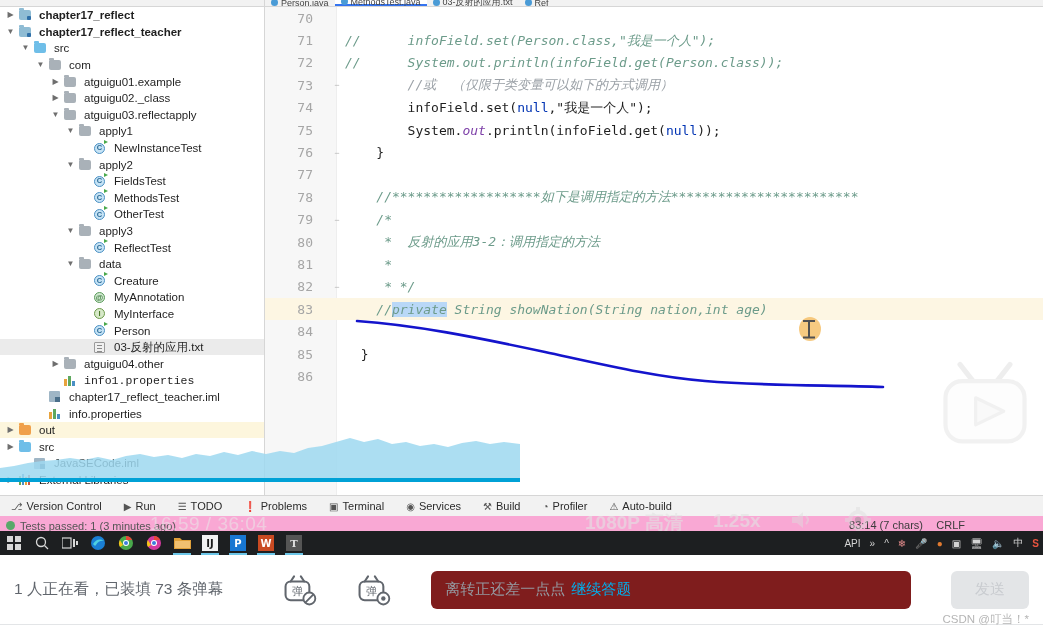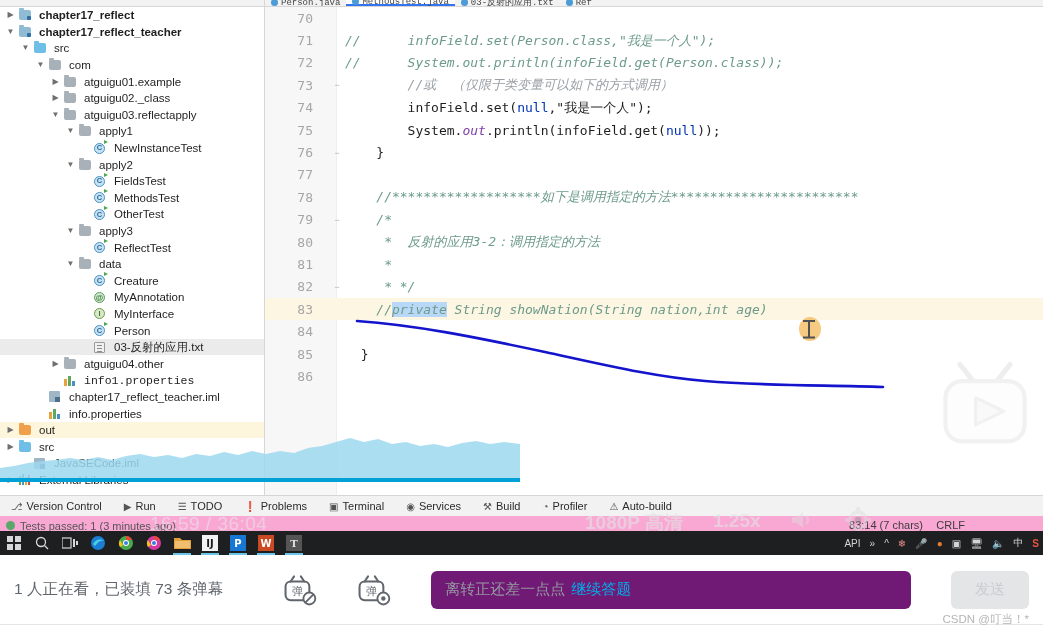--- a/index.html
+++ b/index.html
@@ -19,21 +19,21 @@
 
   
   .ide { position: absolute; left: 0; top: 0; width: 1043px; height: 495px; background:#fff; }
 
   
   .tabstrip {
     position: absolute; left: 265px; top: 0; width: 778px; height: 7px;
     background: #f2f2f2; border-bottom: 1px solid #d6d6d6;
     display: flex; align-items: flex-end; overflow: hidden;
   }
-  .tab { height: 7px; padding: 0 6px; font-size: 9px; color:#444; display:flex; align-items:center; gap:3px; white-space:nowrap;font-family:Liberation Mono, monospace;}
+  .tab { height: 7px; padding: 0 6px; font-size: 9px; color:#444; display:flex; align-items:center; gap:3px; white-space:nowrap;}
   .tab.active { border-bottom: 2px solid #3574f0; background:#fff; }
   .tab .dot { width:7px; height:7px; border-radius:50%; background:#4a9bd6; display:inline-block; flex:none;}
 
   
   .project-panel {
     position: absolute; left: 0; top: 0; width: 265px; height: 495px;
     background:#ffffff; border-right:1px solid #d6d6d6; overflow:hidden;
   }
   .panel-header {
     height: 7px; background:#f2f2f2; border-bottom:1px solid #d6d6d6;
@@ -190,21 +190,21 @@
   
   .danmaku-bar {
     position:absolute; left:0; top:555px; width:1043px; height:70px;
     background:#ffffff; display:flex; align-items:center; padding:0 14px;
     border-bottom:1px solid #e3e5e7;
     gap:32px;
   }
   .viewers { font-size:15.5px; color:#61666d; white-space:nowrap; margin-right:28px; }
   .dm-icon { width:34px; height:34px; margin-right:8px; flex:none; }
   .dm-input {
-    flex:1; height:38px; background:#701a75; border-radius:6px; display:flex; align-items:center;
+    flex:1; height:38px; background:#7f1d1d; border-radius:6px; display:flex; align-items:center;
     padding:0 14px; font-size:15px; color:#9499a0; gap:6px;
   }
   .dm-input .link { color:#00aeec; }
   .dm-send {
     width:78px; height:38px; background:#e3e5e7; border-radius:6px; margin-left:8px;
     display:flex; align-items:center; justify-content:center; font-size:15px; color:#c9ccd0;
     overflow:hidden;
   }
   .csdn-wm {
     position:absolute; right:14px; bottom:4px; font-size:11.5px; color:#b5b5b5;

